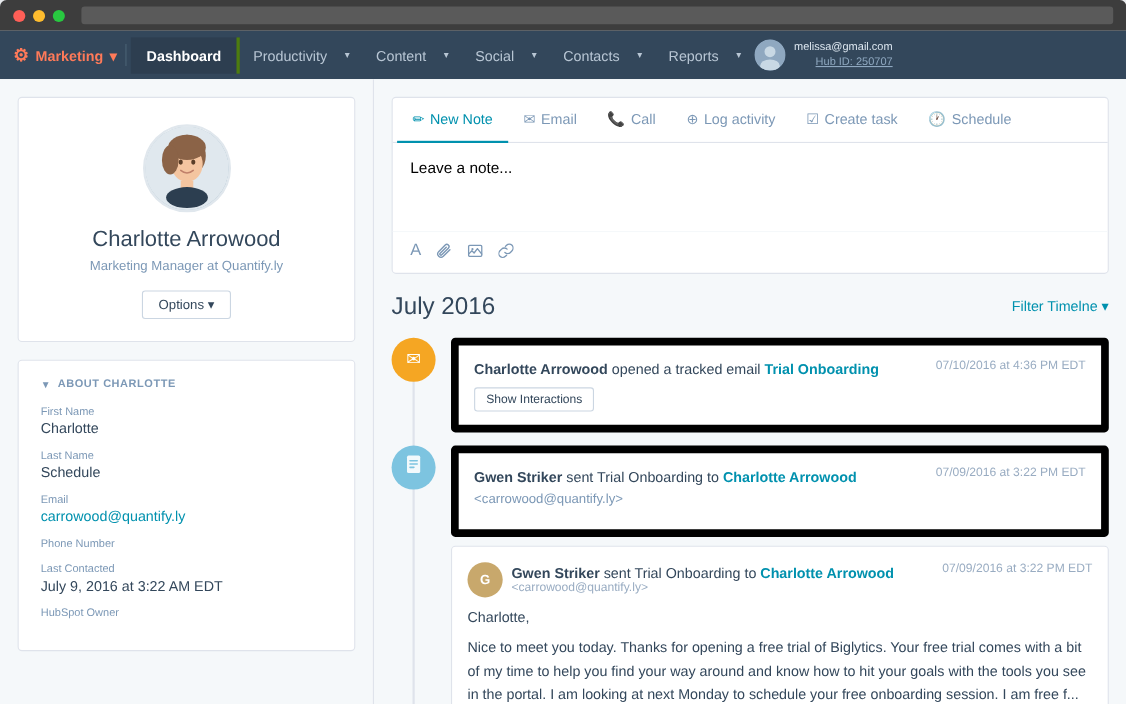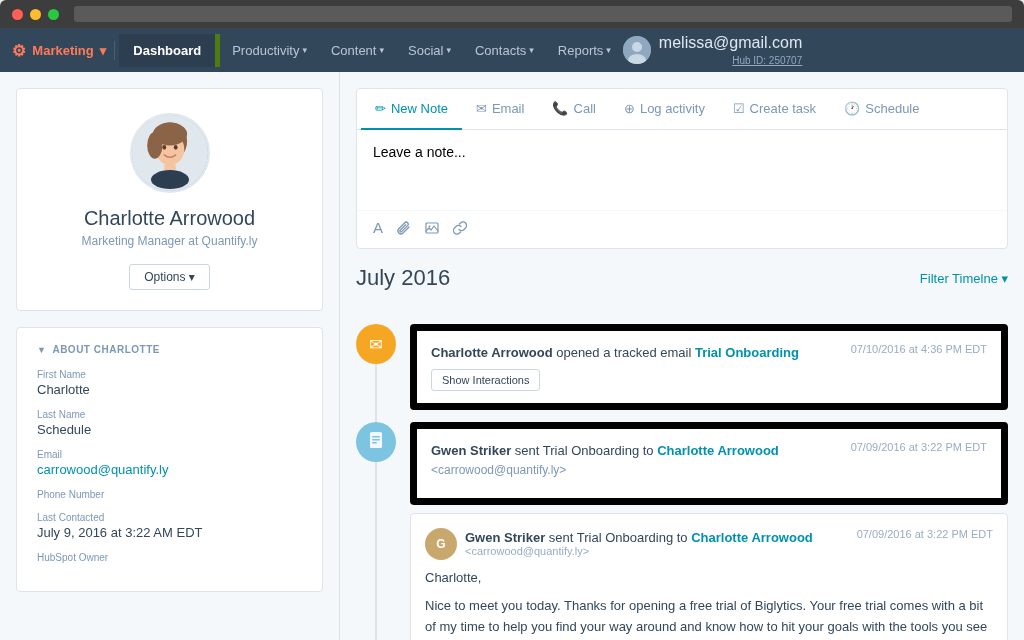--- a/index.html
+++ b/index.html
@@ -54,30 +54,30 @@
     .nav-brand .sprocket { font-size: 16px; }
     .nav-dashboard {
       color: #fff;
       font-size: 13px;
       font-weight: 600;
       padding: 0 14px;
       height: 33px;
       display: flex;
       align-items: center;
       background: #2d3e50;
-      border-right: 5px solid #4d7c0f;
+      border-right: 3px solid #4d7c0f;
     }
     .nav-item {
       color: #b8c6d4;
       font-size: 13px;
       padding: 0 12px;
       height: 44px;
       display: flex;
       align-items: center;
-      gap: 3px;
+      gap: 16px;
       cursor: pointer;
       white-space: nowrap;
     }
     .nav-item .caret { font-size: 9px; }
     .nav-search {
       flex: 1;
       margin: 0 12px;
     }
     .nav-search input {
       width: 100%;
@@ -103,21 +103,21 @@
       background: #8fa8c0;
       overflow: hidden;
       display: flex;
       align-items: center;
       justify-content: center;
       font-size: 12px;
       color: #fff;
       font-weight: bold;
     }
     .nav-user-info { text-align: right; line-height: 1.4; }
-    .nav-user-email { color: #dde7f0; font-size: 16px; }
+    .nav-user-email { color: #dde7f0; font-size: 10px; }
     .nav-hub-id { color: #8fa8c0; font-size: 10px; text-decoration: underline; }
 
     
     .main-content {
       display: flex;
       height: calc(640px - 28px - 44px);
       background: #f5f8fa;
       overflow: hidden;
     }
 
@@ -267,21 +267,21 @@
     
     .timeline-section {
       flex: 1;
       overflow-y: auto;
       padding: 16px;
     }
     .timeline-header {
       display: flex;
       justify-content: space-between;
       align-items: center;
-      margin-bottom: 33px;
+      margin-bottom: 16px;
     }
     .timeline-month {
       font-size: 22px;
       font-weight: 300;
       color: #33475b;
     }
     .filter-timeline {
       color: #0091ae;
       font-size: 13px;
       cursor: pointer;

